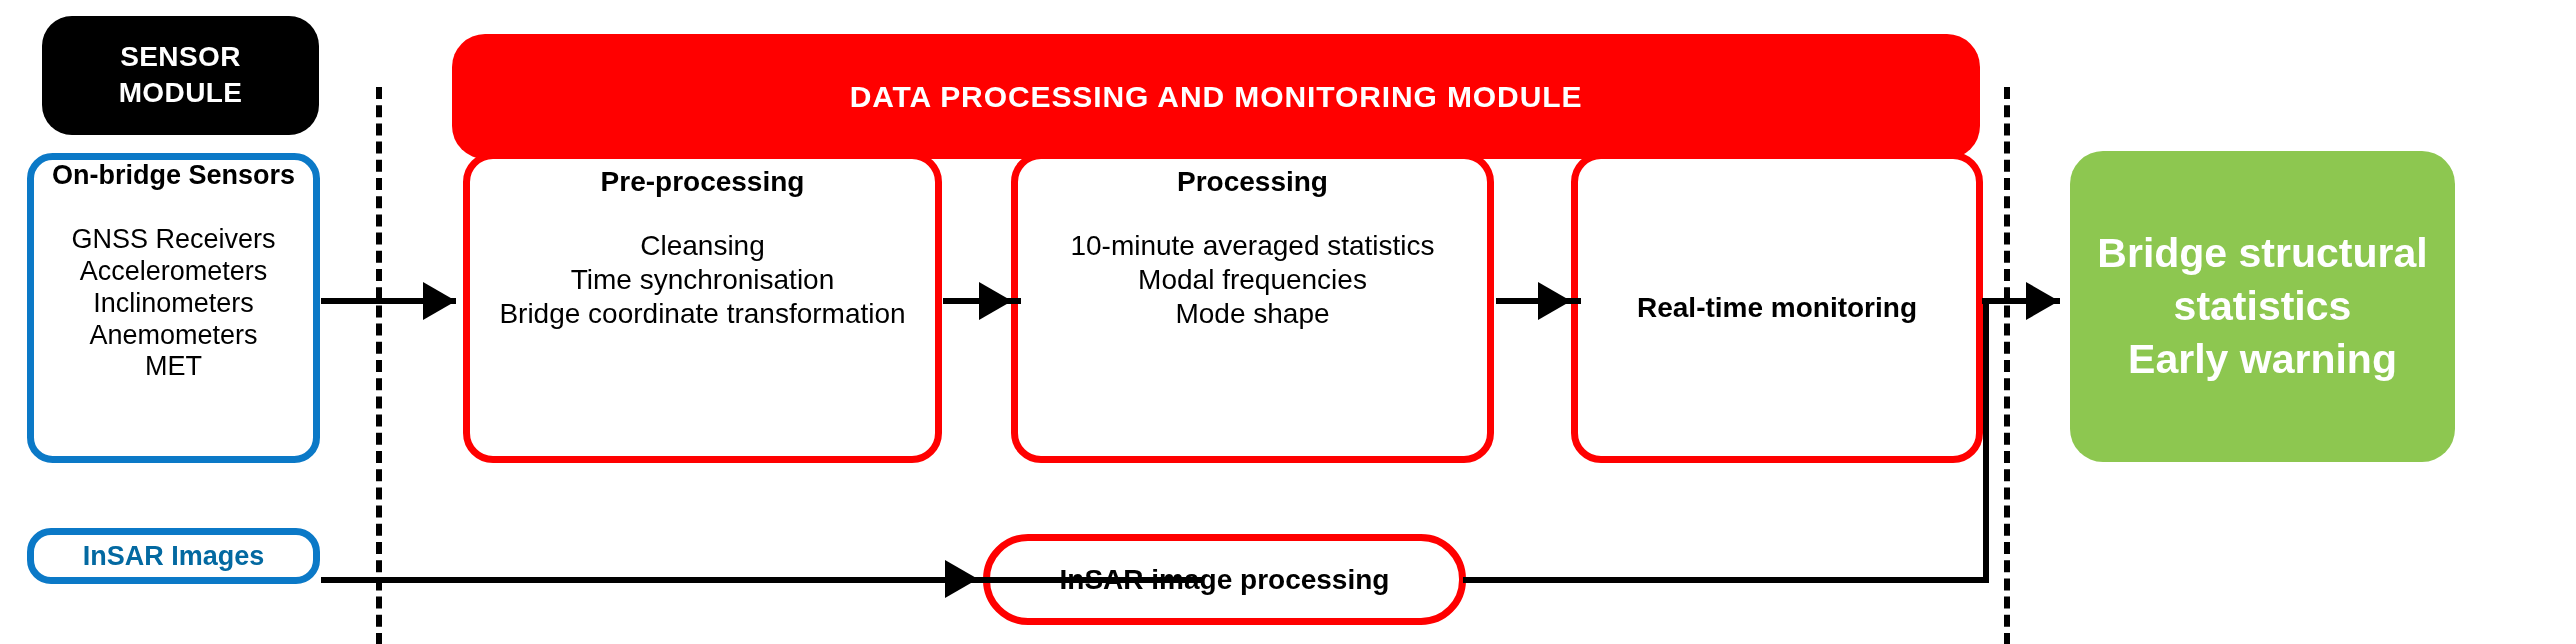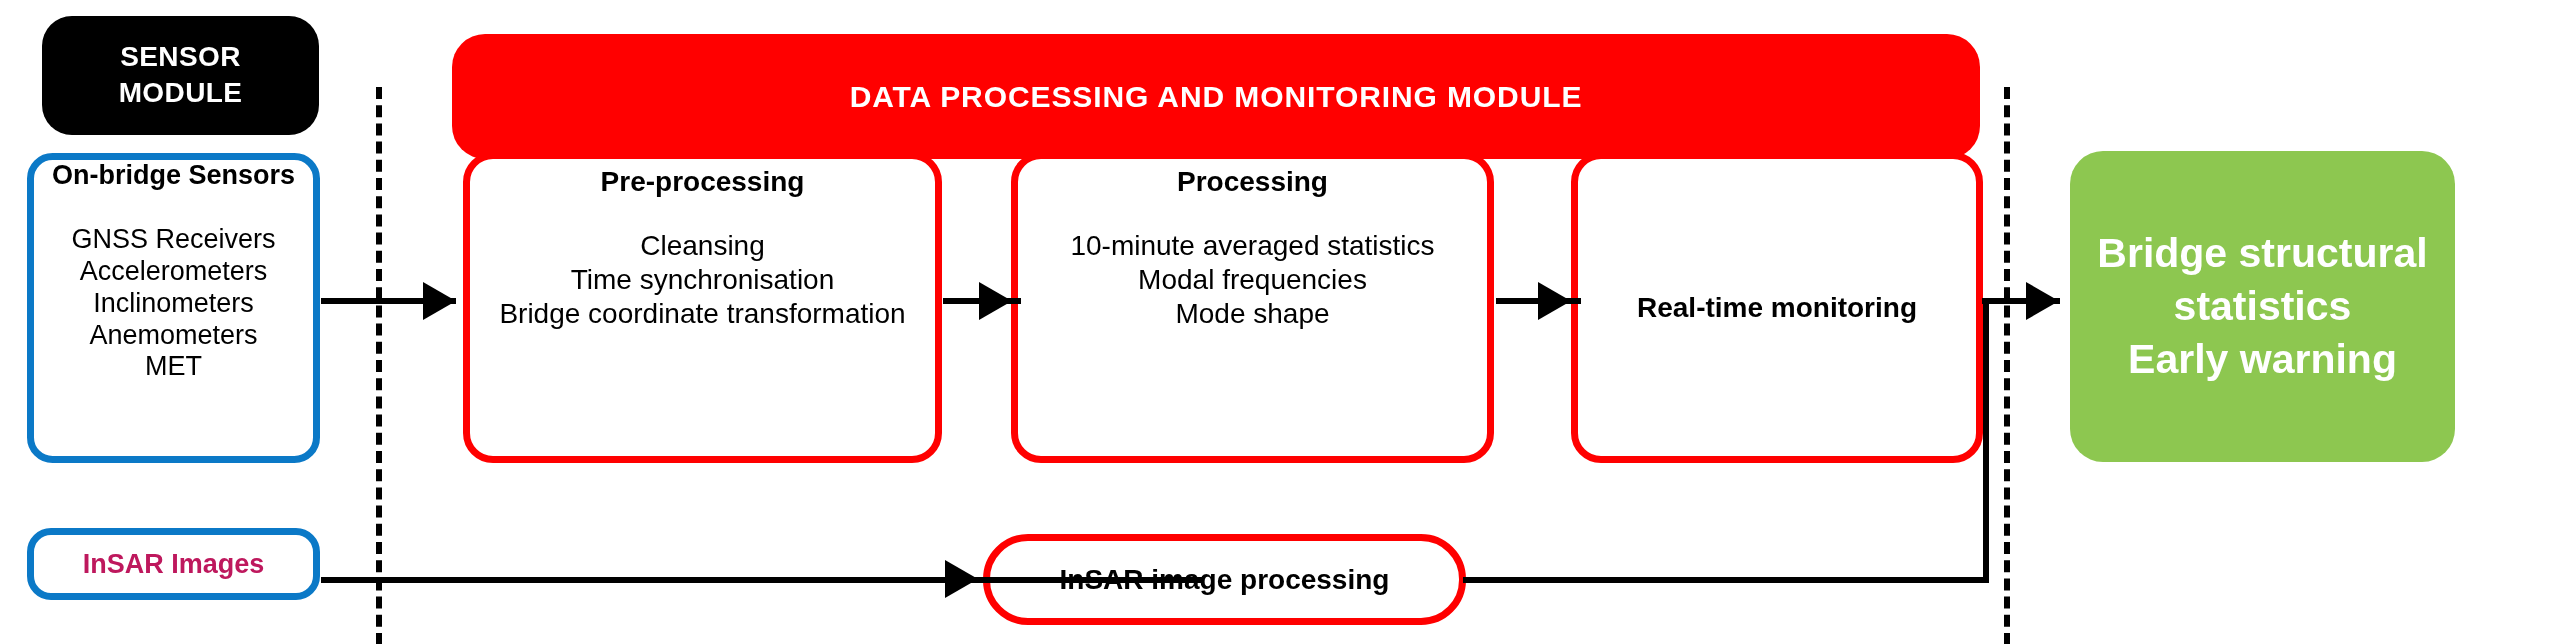--- a/index.html
+++ b/index.html
@@ -33,23 +33,23 @@
   #sensor-list{
     left:27px; top:153px; width:293px; height:310px;
     background:#ffffff; border:7.8px solid #0B79C7; border-radius:25.6px;
     justify-content:flex-start; 
   }
   #sensor-list .hdr{font-weight:bold;font-size:27px;color:#000;margin-bottom:33px;}
   #sensor-list .itm{font-size:27px;color:#000;line-height:1.18;}
 
   
   #insar-images{
-    left:27px; top:528px; width:293px; height:72px;
+    left:27px; top:528px; width:293px; height:56px;
     background:#ffffff; border:7.8px solid #0B79C7; border-radius:24px;
-    font-weight:bold; font-size:27px; color:#be185d;
+    font-weight:bold; font-size:27px; color:#0369a1;
   }
 
   
   .rbox{
     background:#ffffff; border:7.8px solid #FF0000; border-radius:30px;
     justify-content:flex-start; padding-top:7px;
   }
   .rbox .hdr{font-weight:bold;font-size:28px;color:#000;margin-bottom:31px;}
   .rbox .itm{font-size:28px;color:#000;line-height:1.22;}
 

